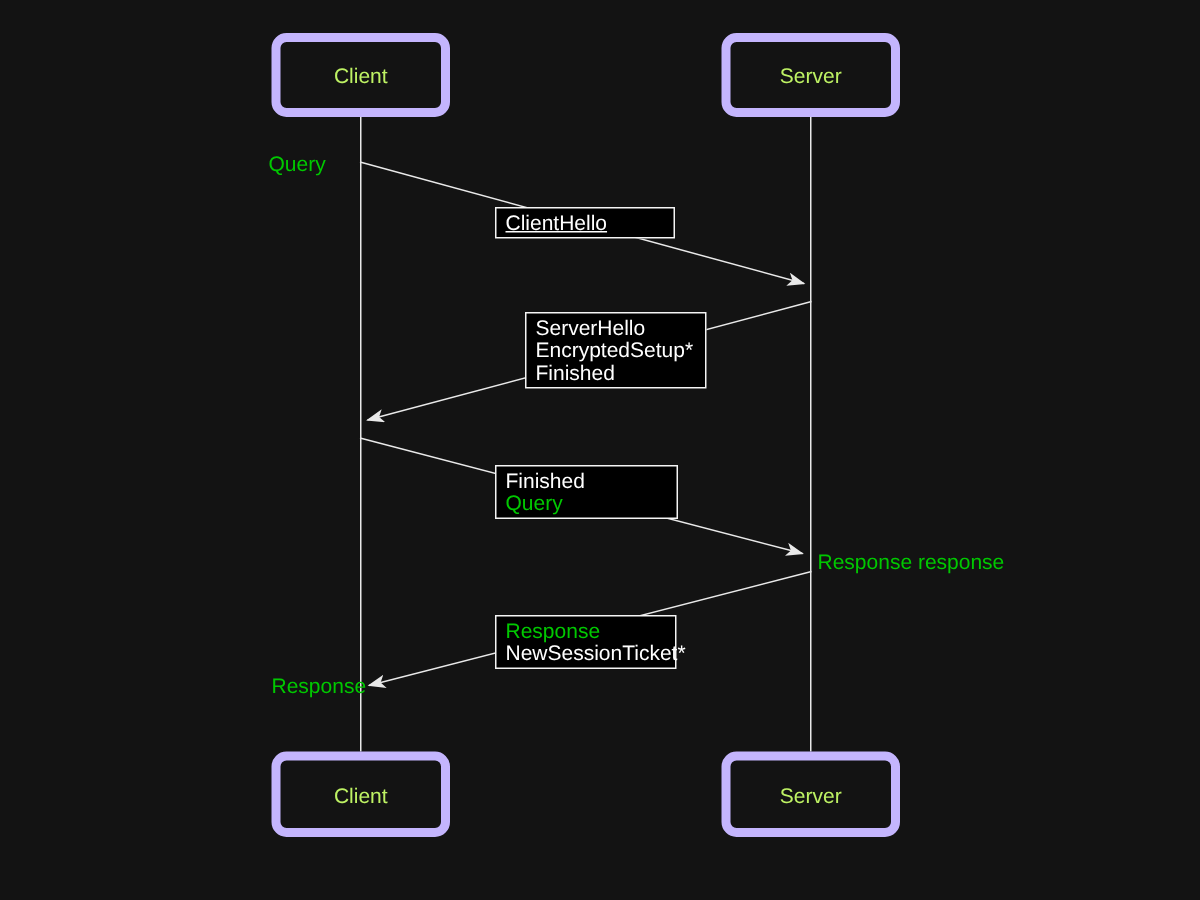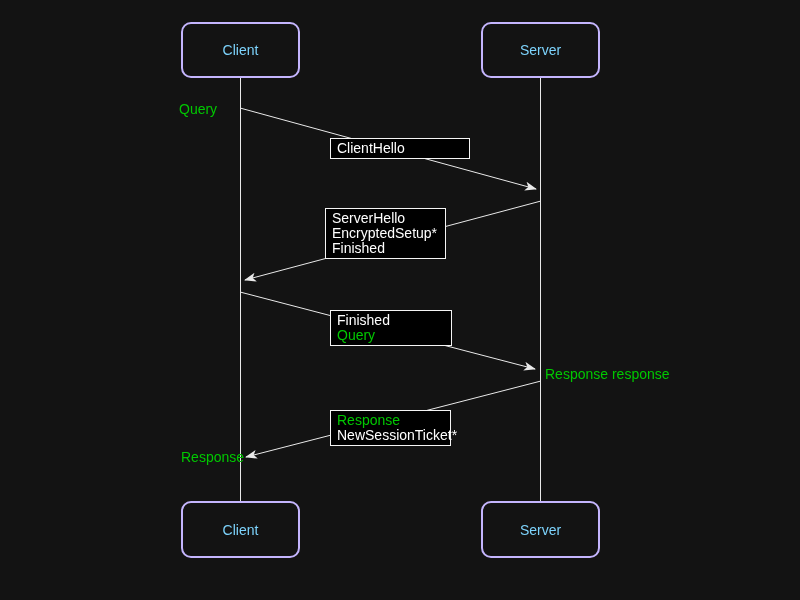--- a/index.html
+++ b/index.html
@@ -11,46 +11,46 @@
     font-family: "Liberation Sans", sans-serif;
     overflow: hidden;
   }
   .lines-layer { position: absolute; left: 0; top: 0; }
   .lifeline { stroke: #e9e9e9; stroke-width: 1; }
   .msgline  { stroke: #e9e9e9; stroke-width: 1; }
   .actor {
     position: absolute;
     width: 119px;
     height: 56px;
-    border: 2px solid #c4b5fd;
+    border: 6px solid #c4b5fd;
     border-radius: 10px;
     background: #131313;
-    color: #7dd3fc;
+    color: #bef264;
     font-size: 14px;
     display: flex;
     align-items: center;
     justify-content: center;
     box-sizing: border-box;
   }
   #actor-client-top    { left: 181px; top: 22px;  }
   #actor-server-top    { left: 481px; top: 22px;  }
   #actor-client-bottom { left: 181px; top: 501px; height: 57px; }
   #actor-server-bottom { left: 481px; top: 501px; height: 57px; }
   .msgbox {
     position: absolute;
     border: 1px solid #f5f5f5;
     background: #000000;
     color: #ffffff;
     font-size: 14px;
     line-height: 15px;
     padding: 2px 4px 2px 6px;
     box-sizing: border-box;
   }
-  #msg-clienthello    { left: 330px; top: 138px; width: 140px; }
-  #msg-serverhello    { left: 325px; top: 208px; width: 121px; }
+  #msg-clienthello    { left: 330px; top: 138px; width: 120px; text-decoration: underline; }
+  #msg-serverhello    { left: 350px; top: 208px; width: 121px; }
   #msg-finished-query { left: 330px; top: 310px; width: 122px; }
   #msg-response       { left: 330px; top: 410px; width: 121px; }
   .note {
     position: absolute;
     font-size: 14px;
     line-height: 17px;
     color: #00c800;
     white-space: nowrap;
   }
   #note-query    { left: 179px; top: 101px; }

